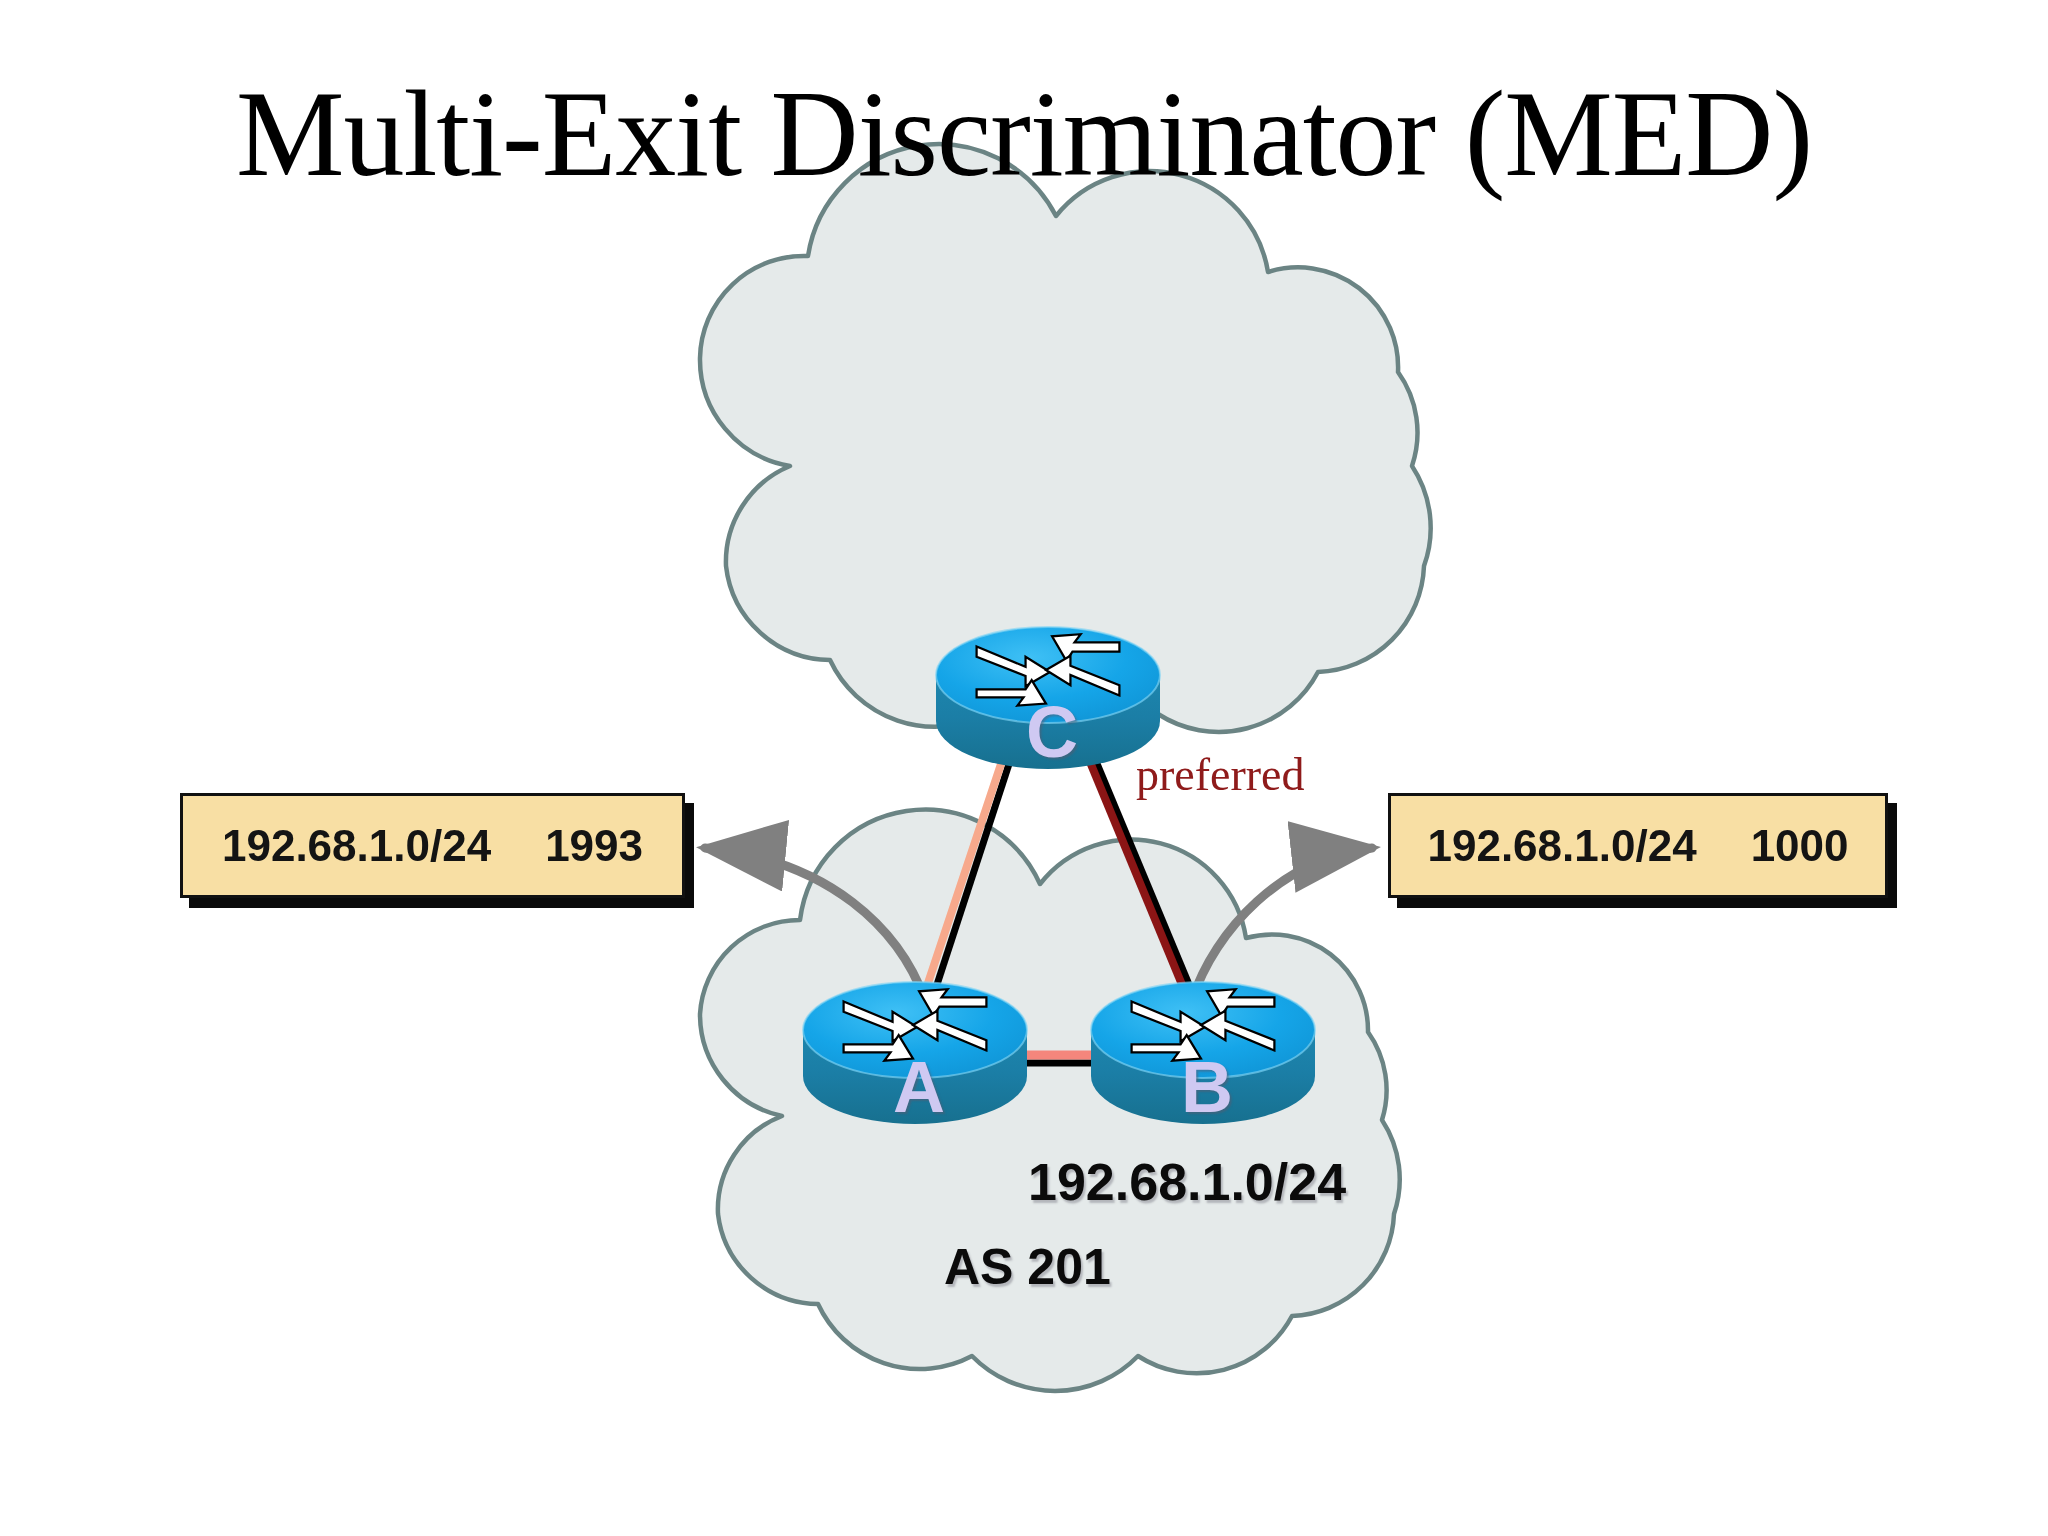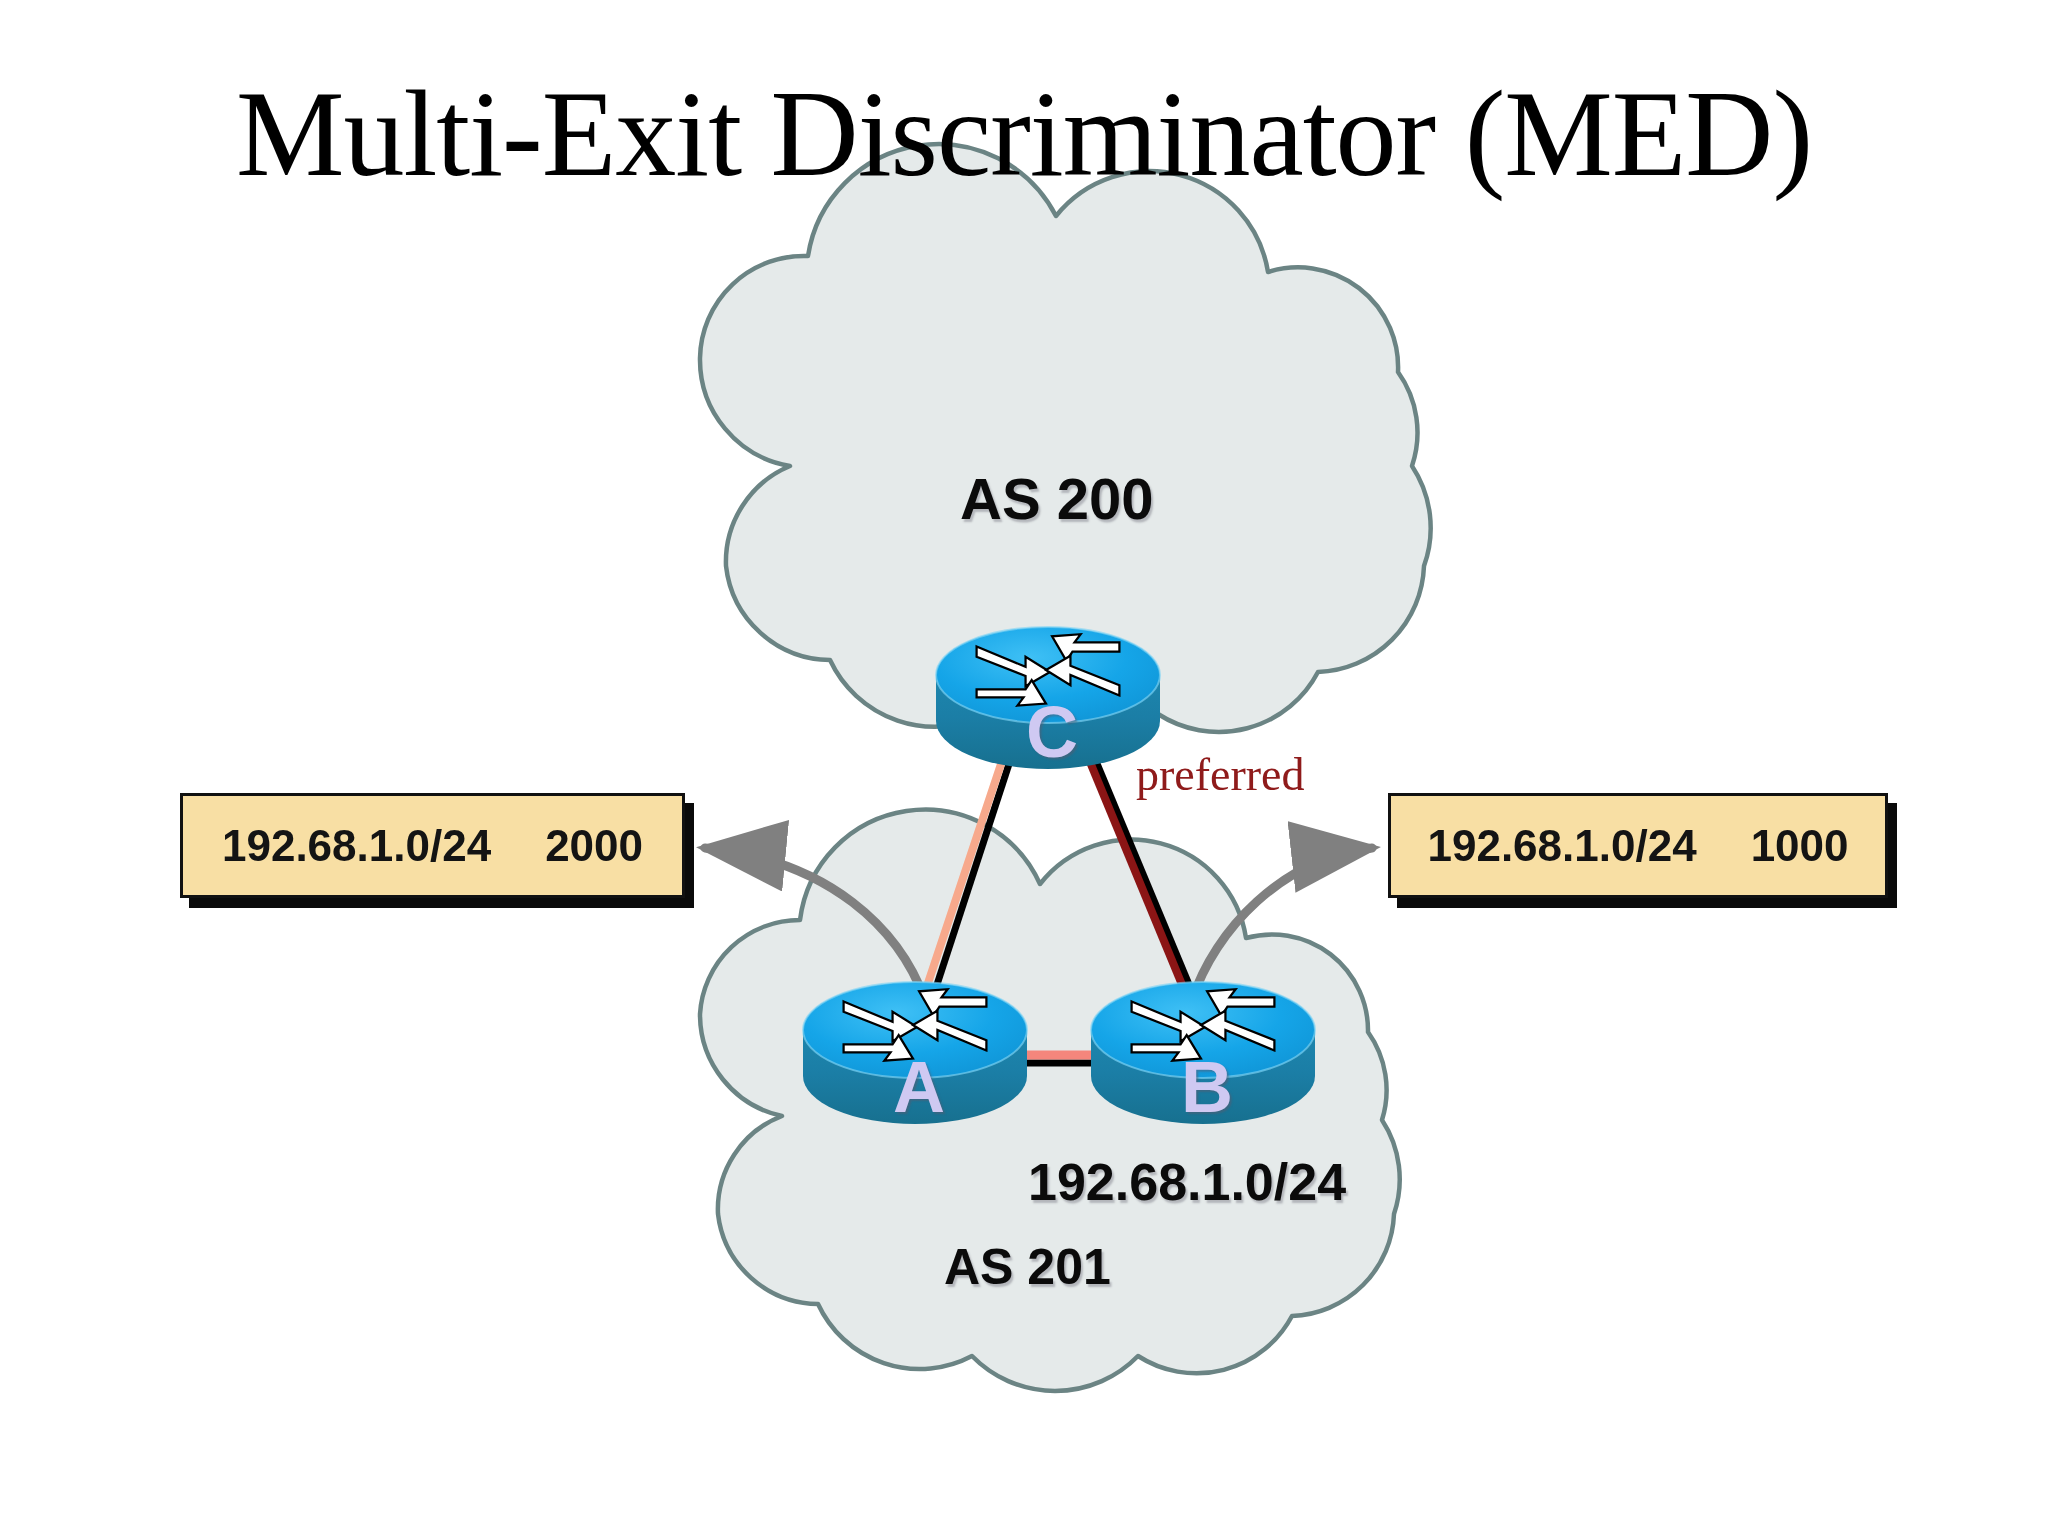--- a/index.html
+++ b/index.html
@@ -146,30 +146,29 @@
       <path d="M 925 1000 C 900 930 830 860 705 848" fill="none" stroke="#808080" stroke-width="9" stroke-linecap="round" marker-end="url(#arrowhead-right)"></path>
     </g>
 
     <g>
       <path d="M 1192 1000 C 1215 930 1282 858 1372 848" fill="none" stroke="#808080" stroke-width="9" stroke-linecap="round" marker-end="url(#arrowhead-right)"></path>
     </g>
   </svg>
 
   <div class="title">Multi-Exit Discriminator (MED)</div>
 
-  <div class="as-label" id="as200-label">AS 200</div>
   <div class="as-label" id="as201-label">AS 201</div>
   <div class="as-label" id="prefix-label">192.68.1.0/24</div>
 
   <div class="preferred">preferred</div>
 
   <div class="route-box" id="route-box-left">
     <div class="inner">
       <span>192.68.1.0/24</span>
-      <span>2000</span>
+      <span>1993</span>
     </div>
   </div>
 
   <div class="route-box" id="route-box-right">
     <div class="inner">
       <span>192.68.1.0/24</span>
       <span>1000</span>
     </div>
   </div>
 

